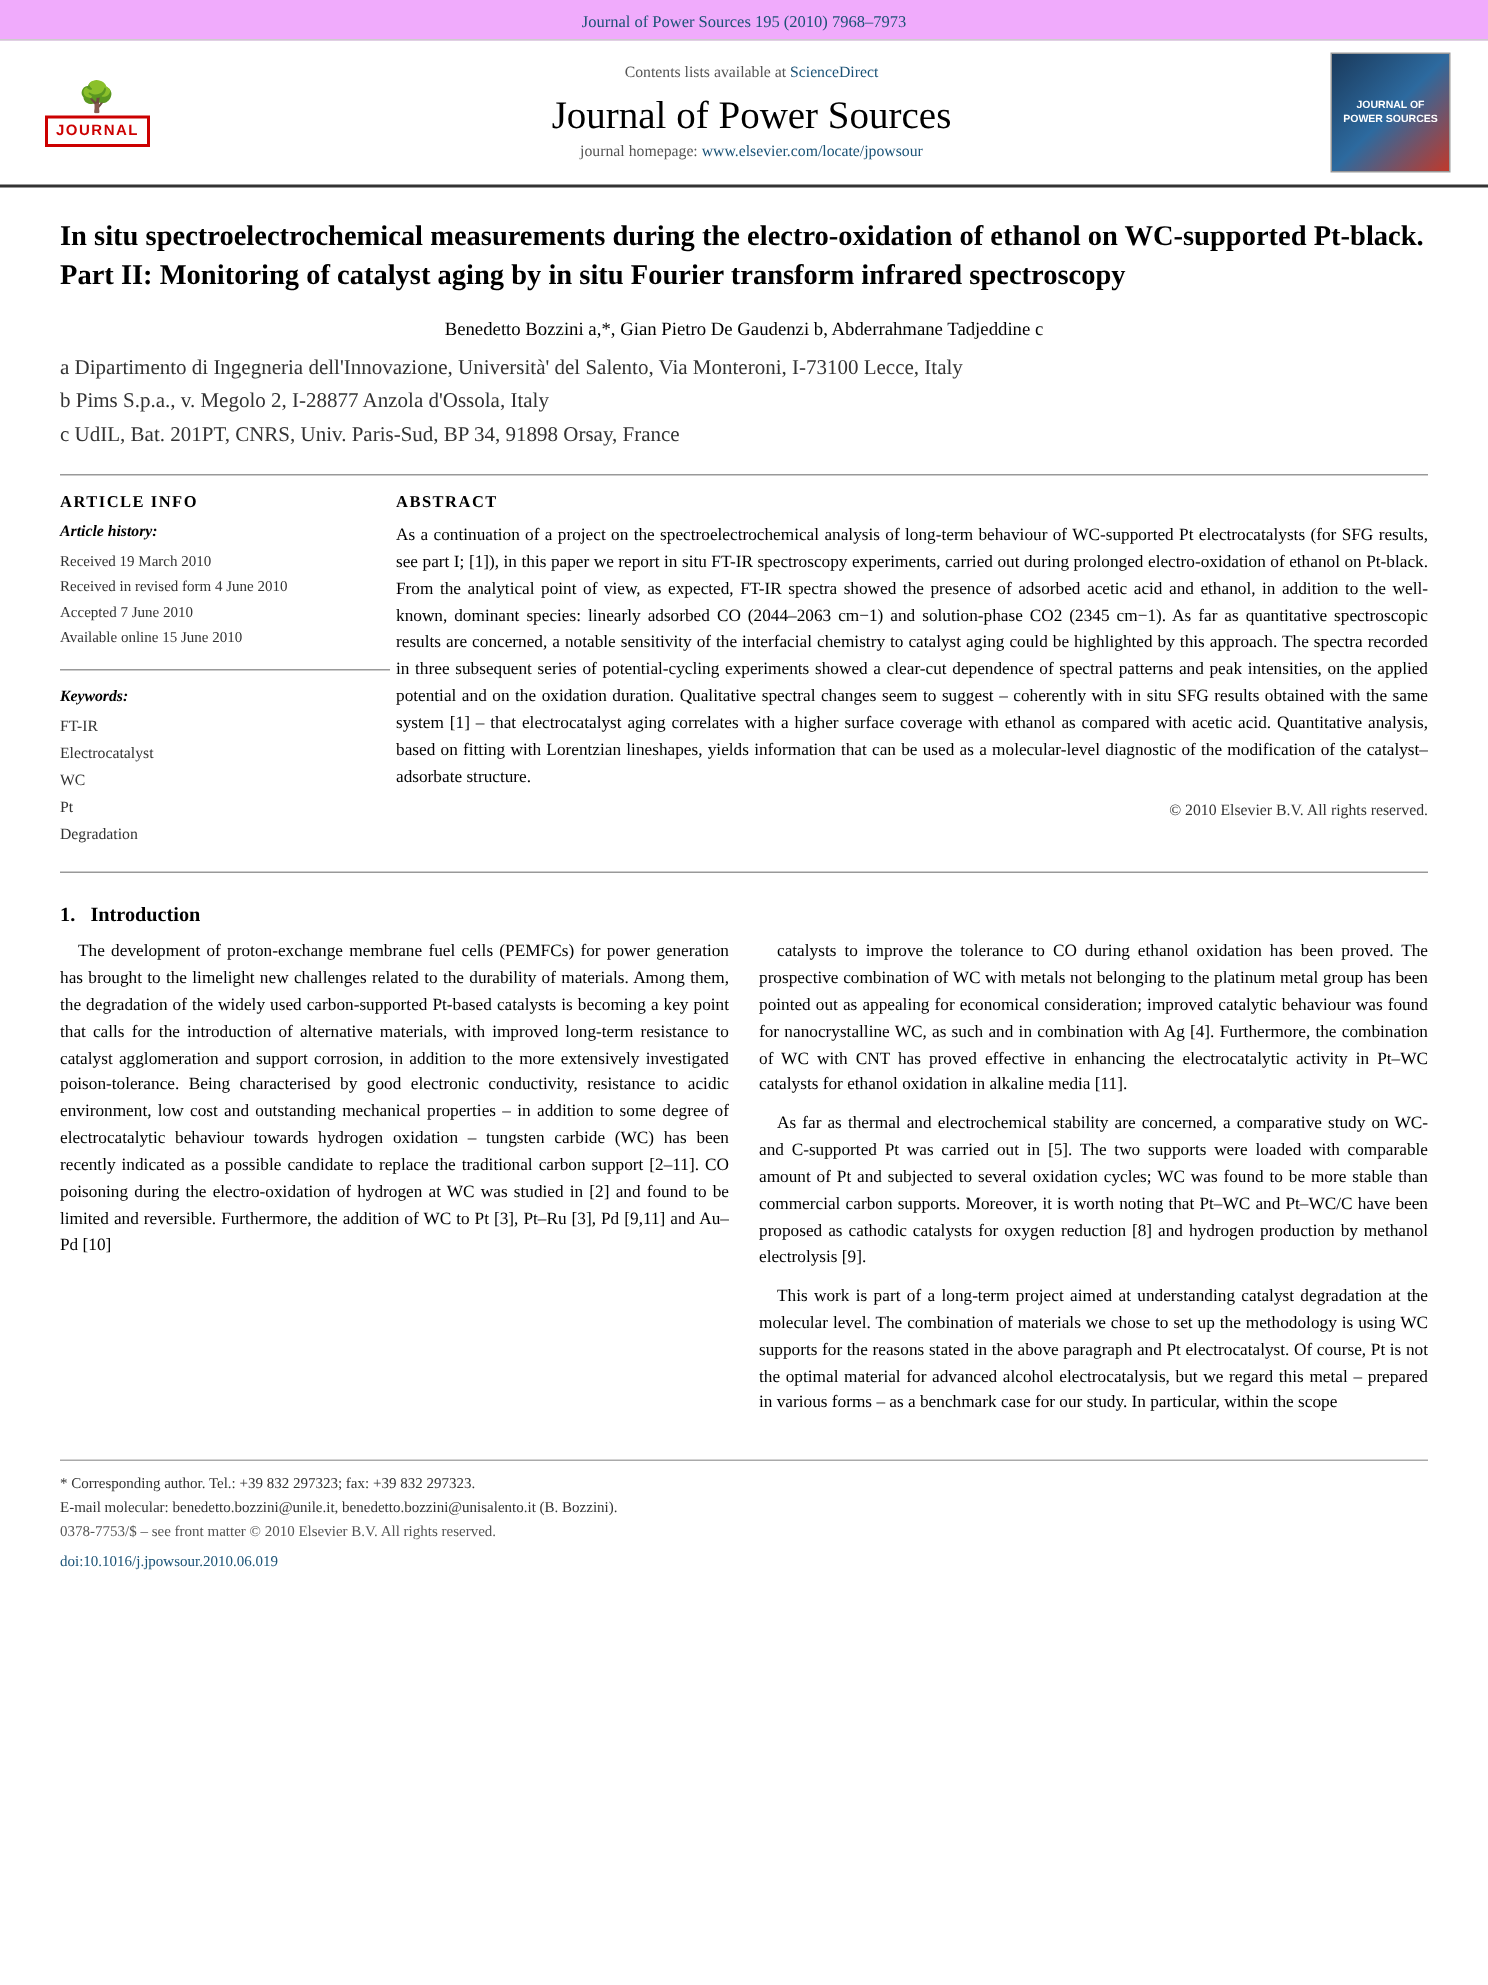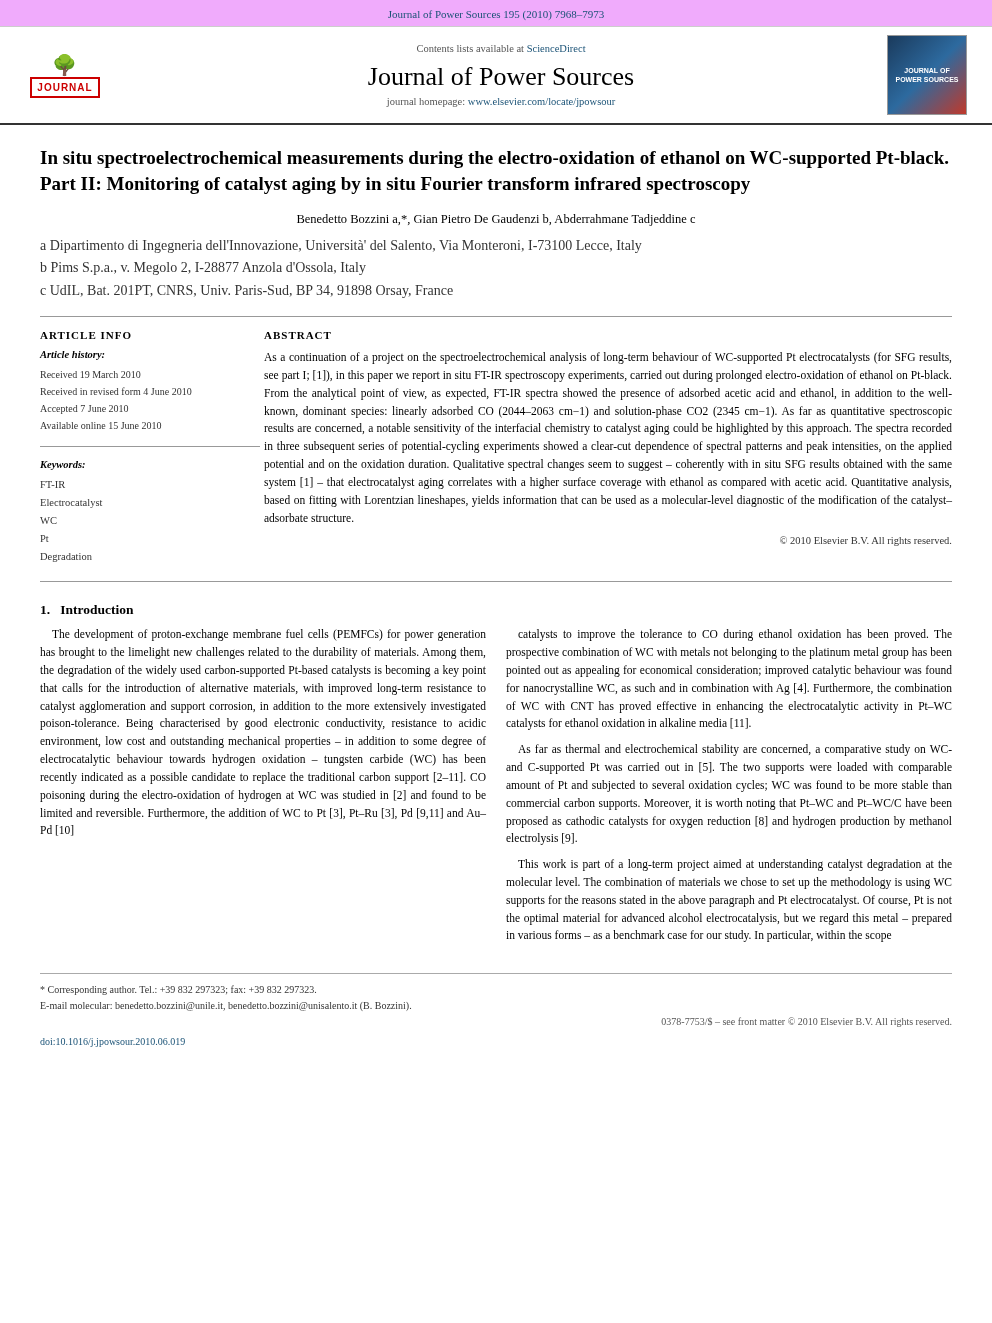--- a/index.html
+++ b/index.html
@@ -236,21 +236,20 @@
     }
     .doi-line {
       font-size: 10px;
       margin-top: 4px;
       color: #333;
     }
     .doi-line a { color: #1a5276; text-decoration: none; }
     .issn-line {
       font-size: 10px;
       color: #555;
-      text-align: right;
     }
   </style>
 </head>
 <body>
 
 <div class="journal-top-bar">
   <a>Journal of Power Sources 195 (2010) 7968–7973</a>
 </div>
 
 <div class="header-area">

